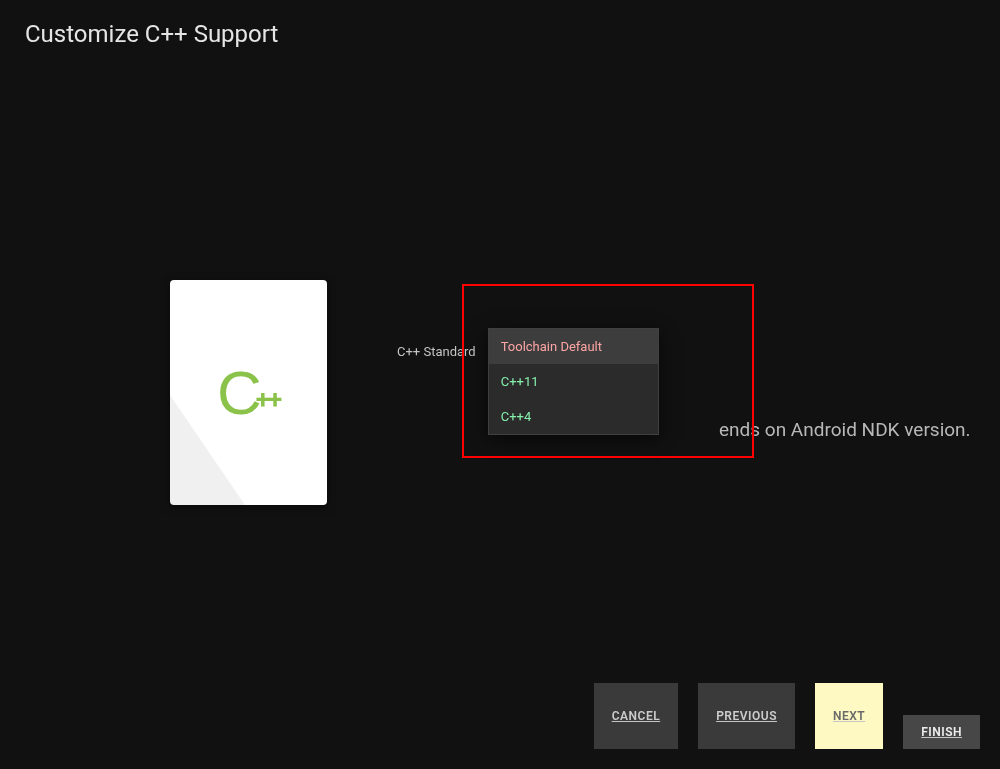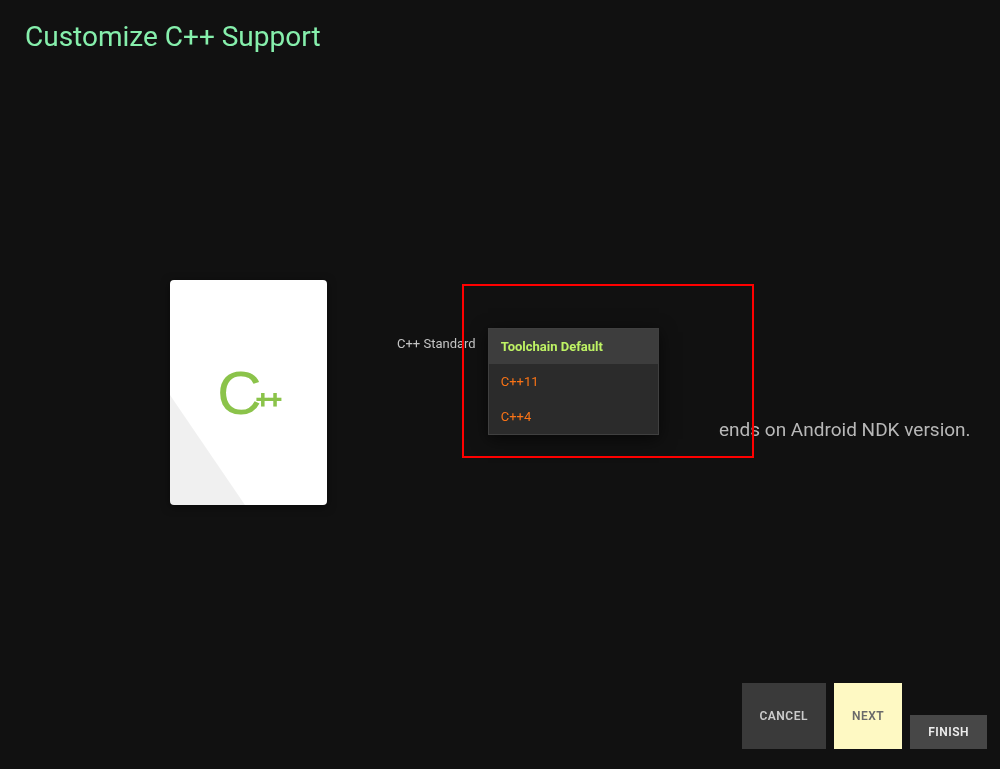--- a/index.html
+++ b/index.html
@@ -13,23 +13,23 @@
       background: #111111;
       font-family: -apple-system, BlinkMacSystemFont, "Segoe UI", Roboto, Helvetica, Arial, sans-serif;
       color: #c4c4c4;
       position: relative;
       overflow: hidden;
     }
     .page-title {
       position: absolute;
       top: 20px;
       left: 25px;
-      font-size: 28px;
+      font-size: 24px;
       font-weight: 400;
-      color: #86efac;
+      color: #e5e5e5;
     }
     .content-area {
       position: absolute;
       top: 280px;
       left: 170px;
       right: 30px;
       display: flex;
       align-items: flex-start;
     }
     .cpp-card {
@@ -79,40 +79,40 @@
       position: relative;
       flex: 1;
     }
     .field-row {
       display: flex;
       align-items: flex-start;
     }
     .field-label {
       font-size: 13px;
       color: #c4c4c4;
-      margin-top: 8px;
+      margin-top: 16px;
       margin-right: 12px;
       white-space: nowrap;
     }
     .dropdown-open {
       width: 171px;
       background: #2b2b2b;
       border: 1px solid #404040;
       box-shadow: 0 4px 16px rgba(0,0,0,0.6);
     }
     .dropdown-option {
       padding: 10px 12px;
       font-size: 13px;
-      color: #f97316;
+      color: #86efac;
       cursor: pointer;
     }
     .dropdown-option.selected {
       background: #3d3d3d;
-      color: #bef264;
-      font-weight: 700;
+      color: #fca5a5;
+      font-weight: 400;
     }
     .helper-text {
       position: absolute;
       top: 90px;
       left: 322px;
       font-size: 19px;
       color: #b8b8b8;
       white-space: nowrap;
     }
     .highlight-box {
@@ -120,23 +120,24 @@
       top: 284px;
       left: 462px;
       width: 292px;
       height: 174px;
       border: 2px solid #ff0000;
       pointer-events: none;
     }
     .button-bar {
       position: absolute;
       bottom: 20px;
-      right: 13px;
+      right: 20px;
       display: flex;
-      gap: 8px;
+      gap: 20px;
+      text-decoration: underline;
     }
     .wizard-button {
       background: #3a3a3a;
       color: #cccccc;
       border: none;
       padding: 10px 18px;
       font-size: 12px;
       font-weight: 600;
       letter-spacing: 0.5px;
       cursor: pointer;
@@ -177,15 +178,16 @@
       </div>
     </div>
     <div class="helper-text">ends on Android NDK version.</div>
   </div>
 </div>
 
 <div class="highlight-box"></div>
 
 <div class="button-bar">
   <button class="wizard-button">CANCEL</button>
+  <button class="wizard-button">PREVIOUS</button>
   <button class="wizard-button disabled">NEXT</button>
   <button class="wizard-button primary">FINISH</button>
 </div>
 
 </body></html>

